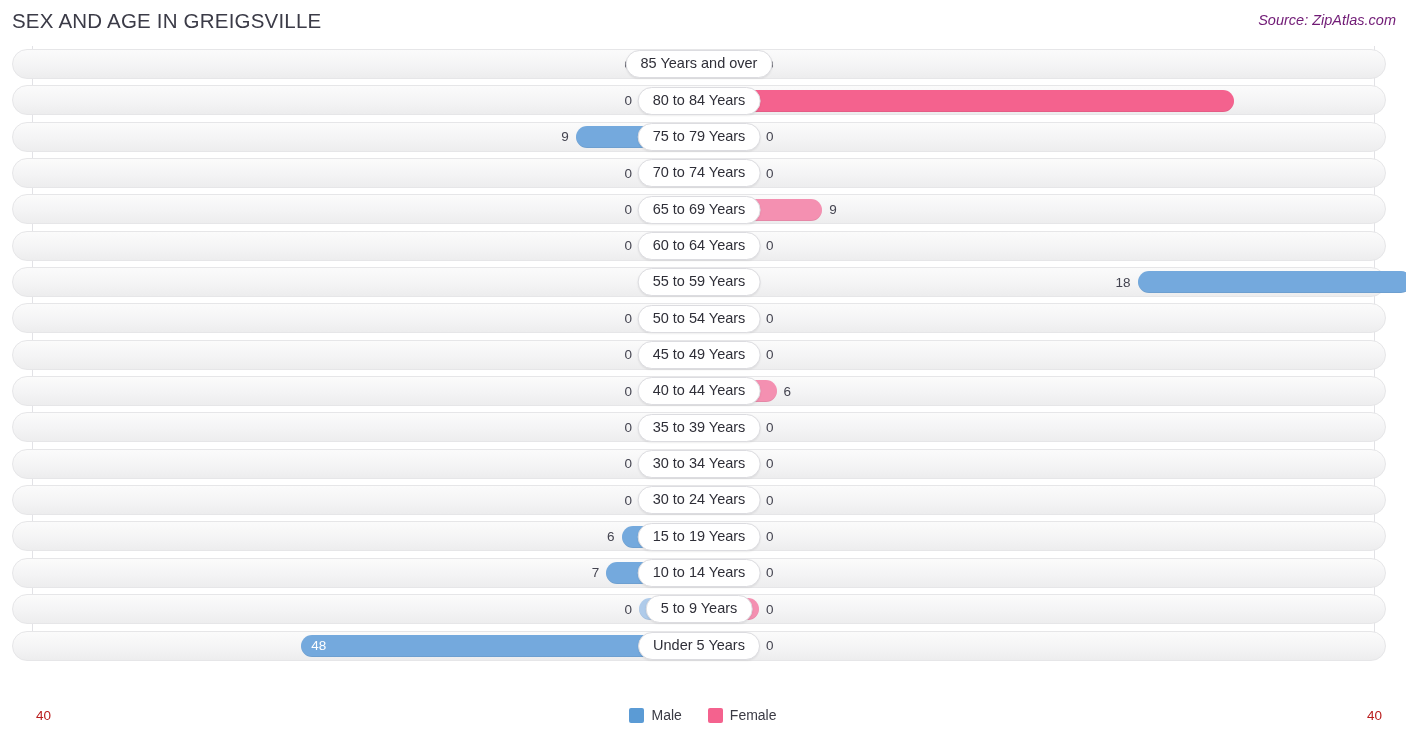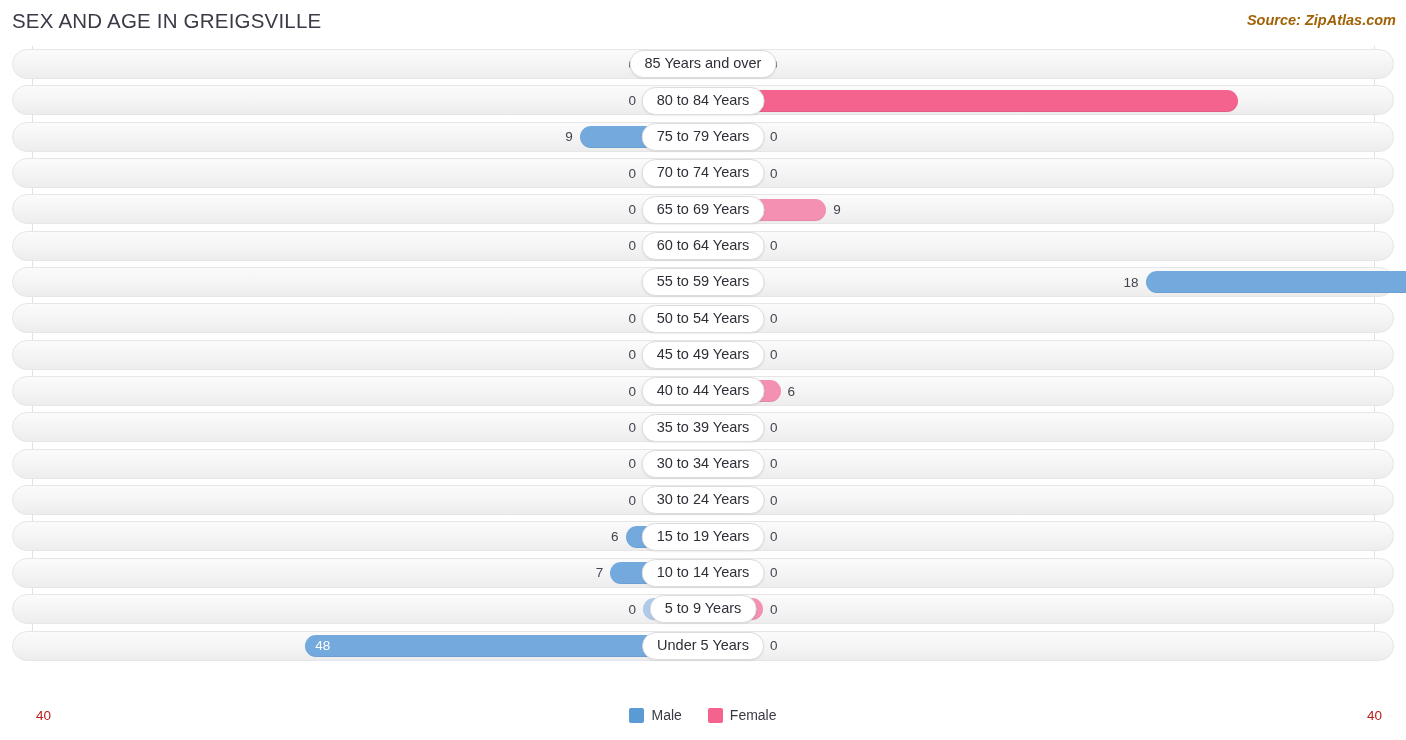--- a/index.html
+++ b/index.html
@@ -32,22 +32,22 @@
     color: #3b3b47;
     letter-spacing: 0.2px;
     white-space: nowrap;
   }
   .source-note {
     position: absolute;
     right: 10px;
     top: 12px;
     font-size: 14.5px;
     font-style: italic;
-    font-weight: bold;
-    color: #a16207;
+    font-weight: normal;
+    color: #701a75;
     white-space: nowrap;
   }
 
   
   .plot {
     position: absolute;
     left: 0;
     top: 46px;
     width: 1406px;
     height: 655px;
@@ -59,21 +59,21 @@
     width: 1px;
     background: #e2e2e6;
   }
   .grid-left  { left: 32px; }
   .grid-right { left: 1374px; }
 
   .rows {
     position: absolute;
     left: 0;
     top: 0;
-    right: 0;
+    right: 8px;
   }
 
   .row {
     position: relative;
     height: 36.35px;
     margin: 0;
   }
   .track {
     position: absolute;
     left: 12px;

